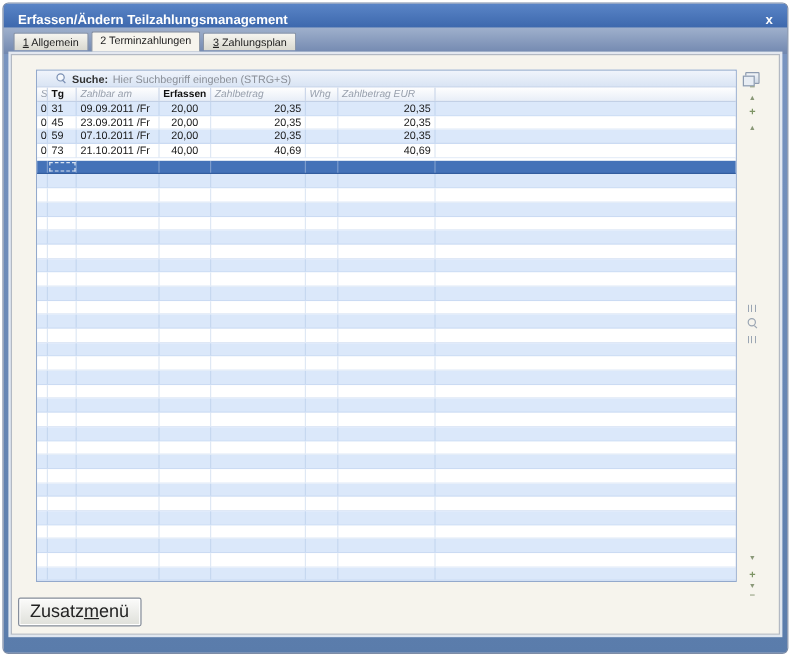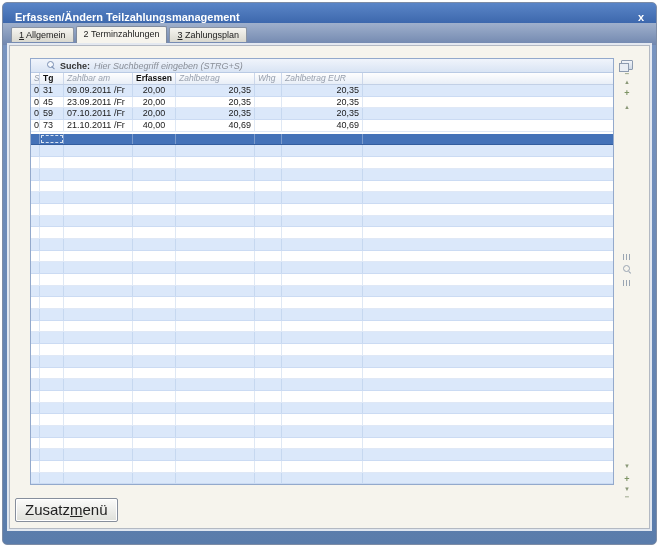--- a/index.html
+++ b/index.html
@@ -43,21 +43,21 @@
 
   .grid {
     position:absolute; left:20px; top:12px; width:584px;
     border:1px solid #93a9cc; background:#fff; font-size:9px;
   }
   .searchrow {
     height:14px; display:flex; align-items:center; gap:4px; padding-left:16px;
     background:linear-gradient(#f0f4fb,#d9e4f4); border-bottom:1px solid #b9cae4;
   }
   .search-label { font-weight:bold; color:#333; }
-  .search-ph { font-style:italic; color:#8a8f98; }
+  .search-ph { color:#8a8f98; }
   .mag { width:9px; height:9px; position:relative; flex:0 0 auto; }
   .mag::before { content:""; position:absolute; left:0; top:0; width:5px; height:5px; border:1px solid #7a8fb3; border-radius:50%; background:rgba(255,255,255,.6); }
   .mag::after  { content:""; position:absolute; left:5px; top:5px; width:4px; height:1px; background:#7a8fb3; transform:rotate(45deg); transform-origin:0 0; }
 
   .hdr {
     display:flex; height:12px; background:linear-gradient(#fefefe,#e8eef7);
     border-bottom:1px solid #c2d0e6; color:#98a0ad; font-style:italic;
   }
   .hdr .cell { border-right:1px solid #ccd7ea; padding:0 3px; overflow:hidden; white-space:nowrap; line-height:11px; font-size:8.5px; }
   .hdr .cell.emph { color:#111; font-weight:bold; font-style:normal; }

